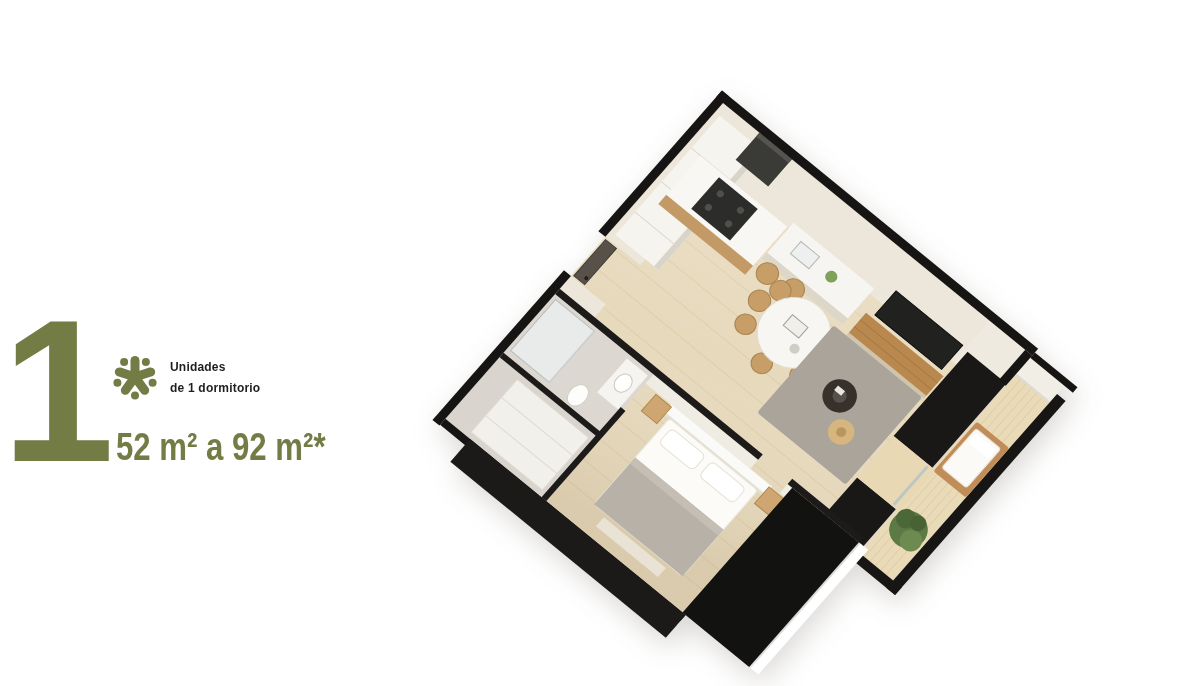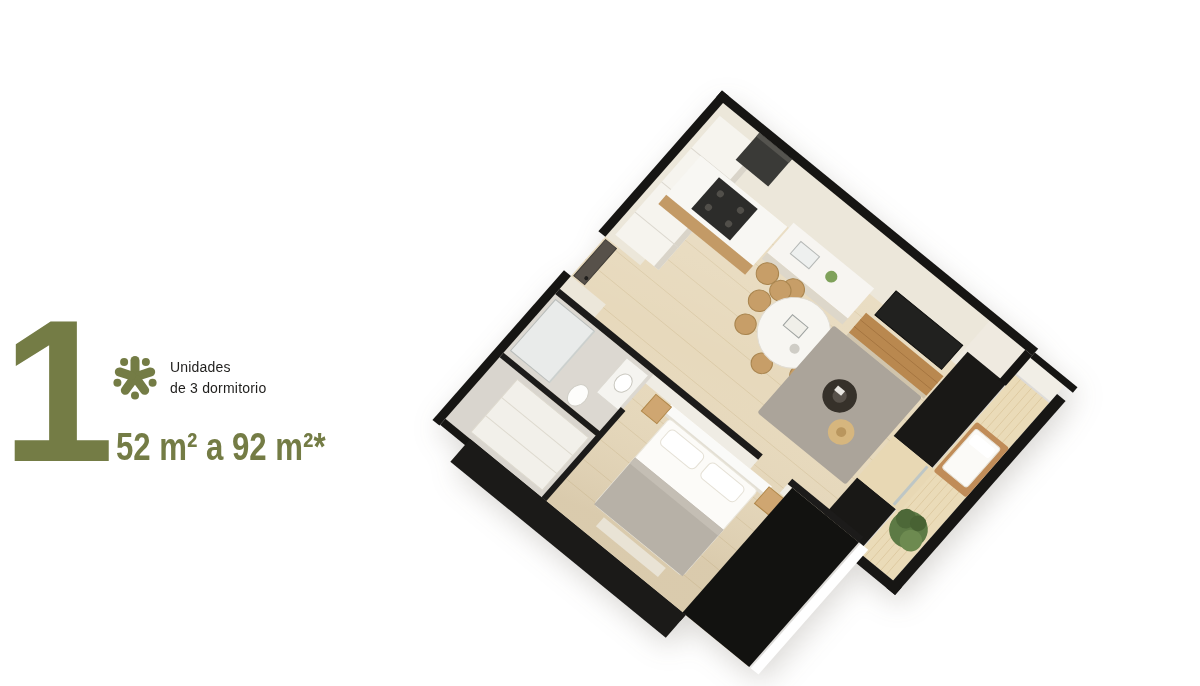--- a/index.html
+++ b/index.html
@@ -26,24 +26,25 @@
     color:var(--olive);
   }
   .type-icon{
     position:absolute;
     left:110px;top:352px;
     width:50px;height:50px;
   }
   .type-label{
     position:absolute;
     left:170px;top:357px;
-    font-size:14px;
+    font-size:12px;
     line-height:21px;
     color:var(--ink);
     letter-spacing:.2px;
+    font-weight:bold;
   }
   .area-range{
     position:absolute;
     left:116px;top:428px;
     font-weight:700;
     font-size:38px;
     line-height:1;
     color:var(--olive);
     transform:scaleX(.82);
     transform-origin:0 50%;
@@ -75,21 +76,21 @@
       <circle cx="10.87" cy="-14.97" r="4"></circle>
       <circle cx="17.59" cy="5.72" r="4"></circle>
       <circle cx="0" cy="18.5" r="4"></circle>
       <circle cx="-17.59" cy="5.72" r="4"></circle>
       <circle cx="-10.87" cy="-14.97" r="4"></circle>
     </g>
   </svg>
 
   <div class="type-label">
     <div>Unidades</div>
-    <div>de 3 dormitorio</div>
+    <div>de 1 dormitorio</div>
   </div>
 
   <div class="area-range">52 m² a 92 m²*</div>
 
   <svg class="floorplan" viewBox="0 0 740 631" aria-hidden="true">
     <defs>
       <linearGradient id="shade" x1="0" y1="0" x2="0.25" y2="1">
         <stop offset="0" stop-color="#ffffff" stop-opacity="0.22"></stop>
         <stop offset="0.55" stop-color="#ffffff" stop-opacity="0"></stop>
         <stop offset="1" stop-color="#8a7350" stop-opacity="0.14"></stop>

